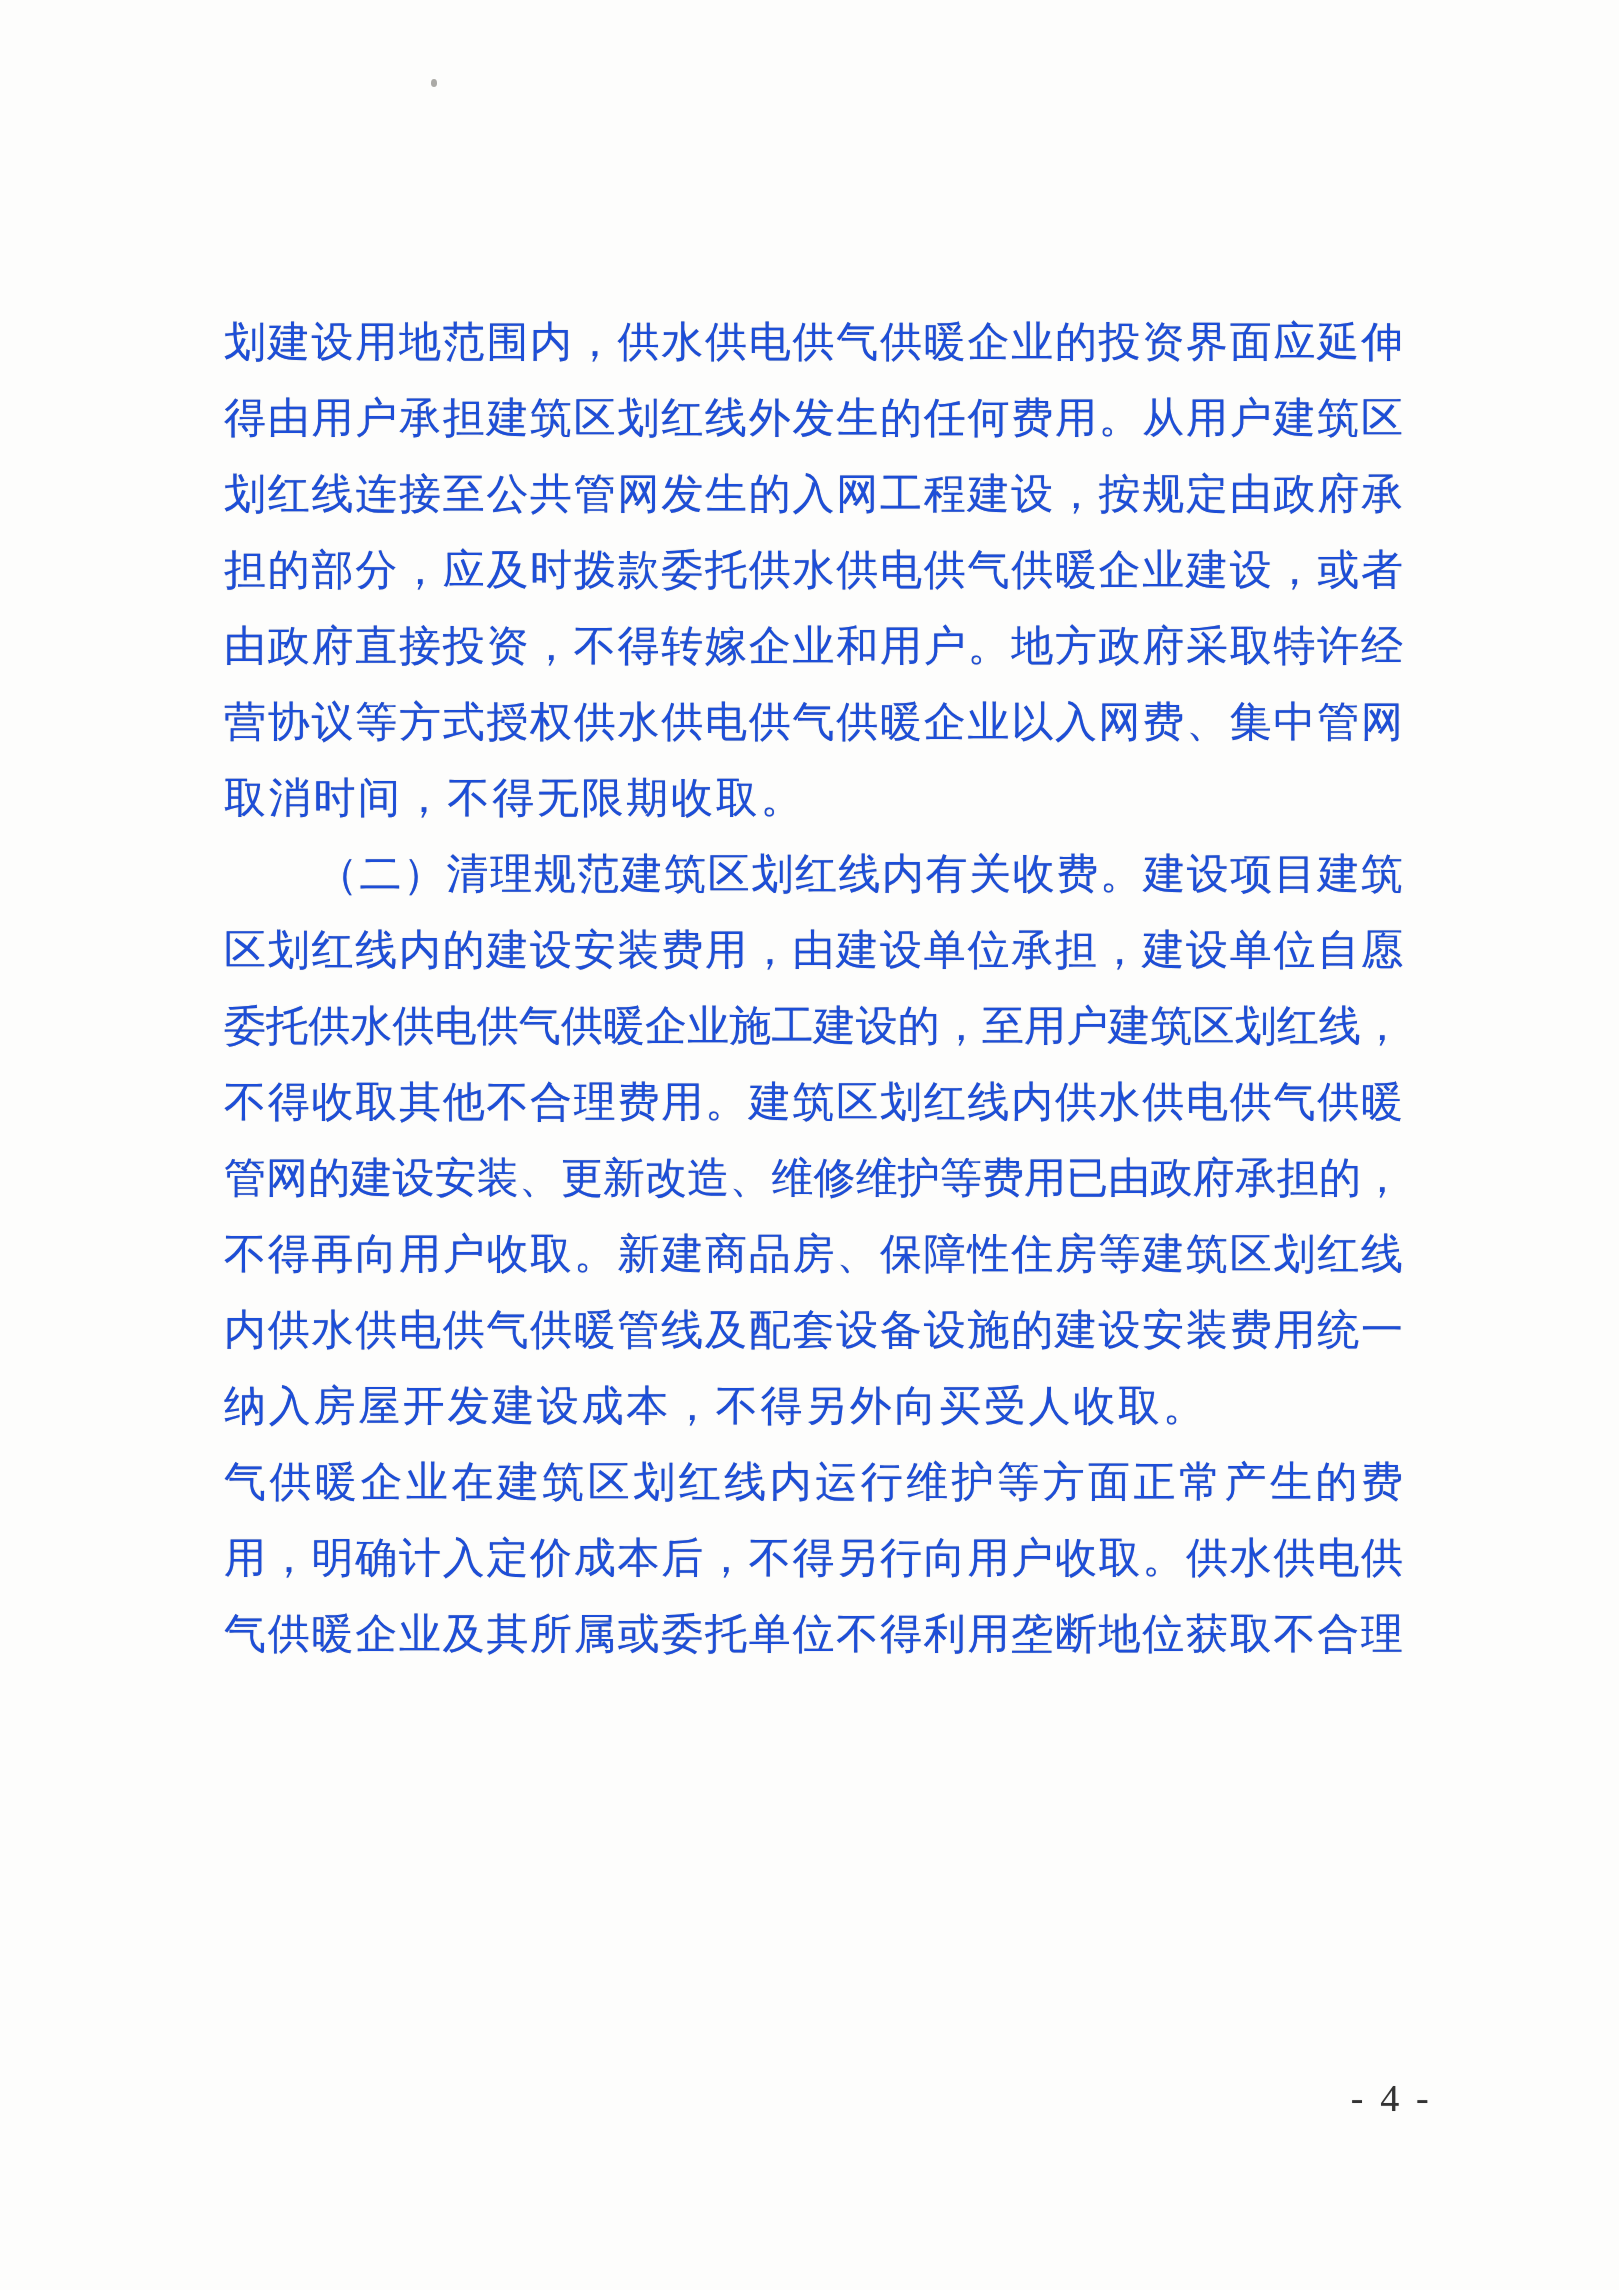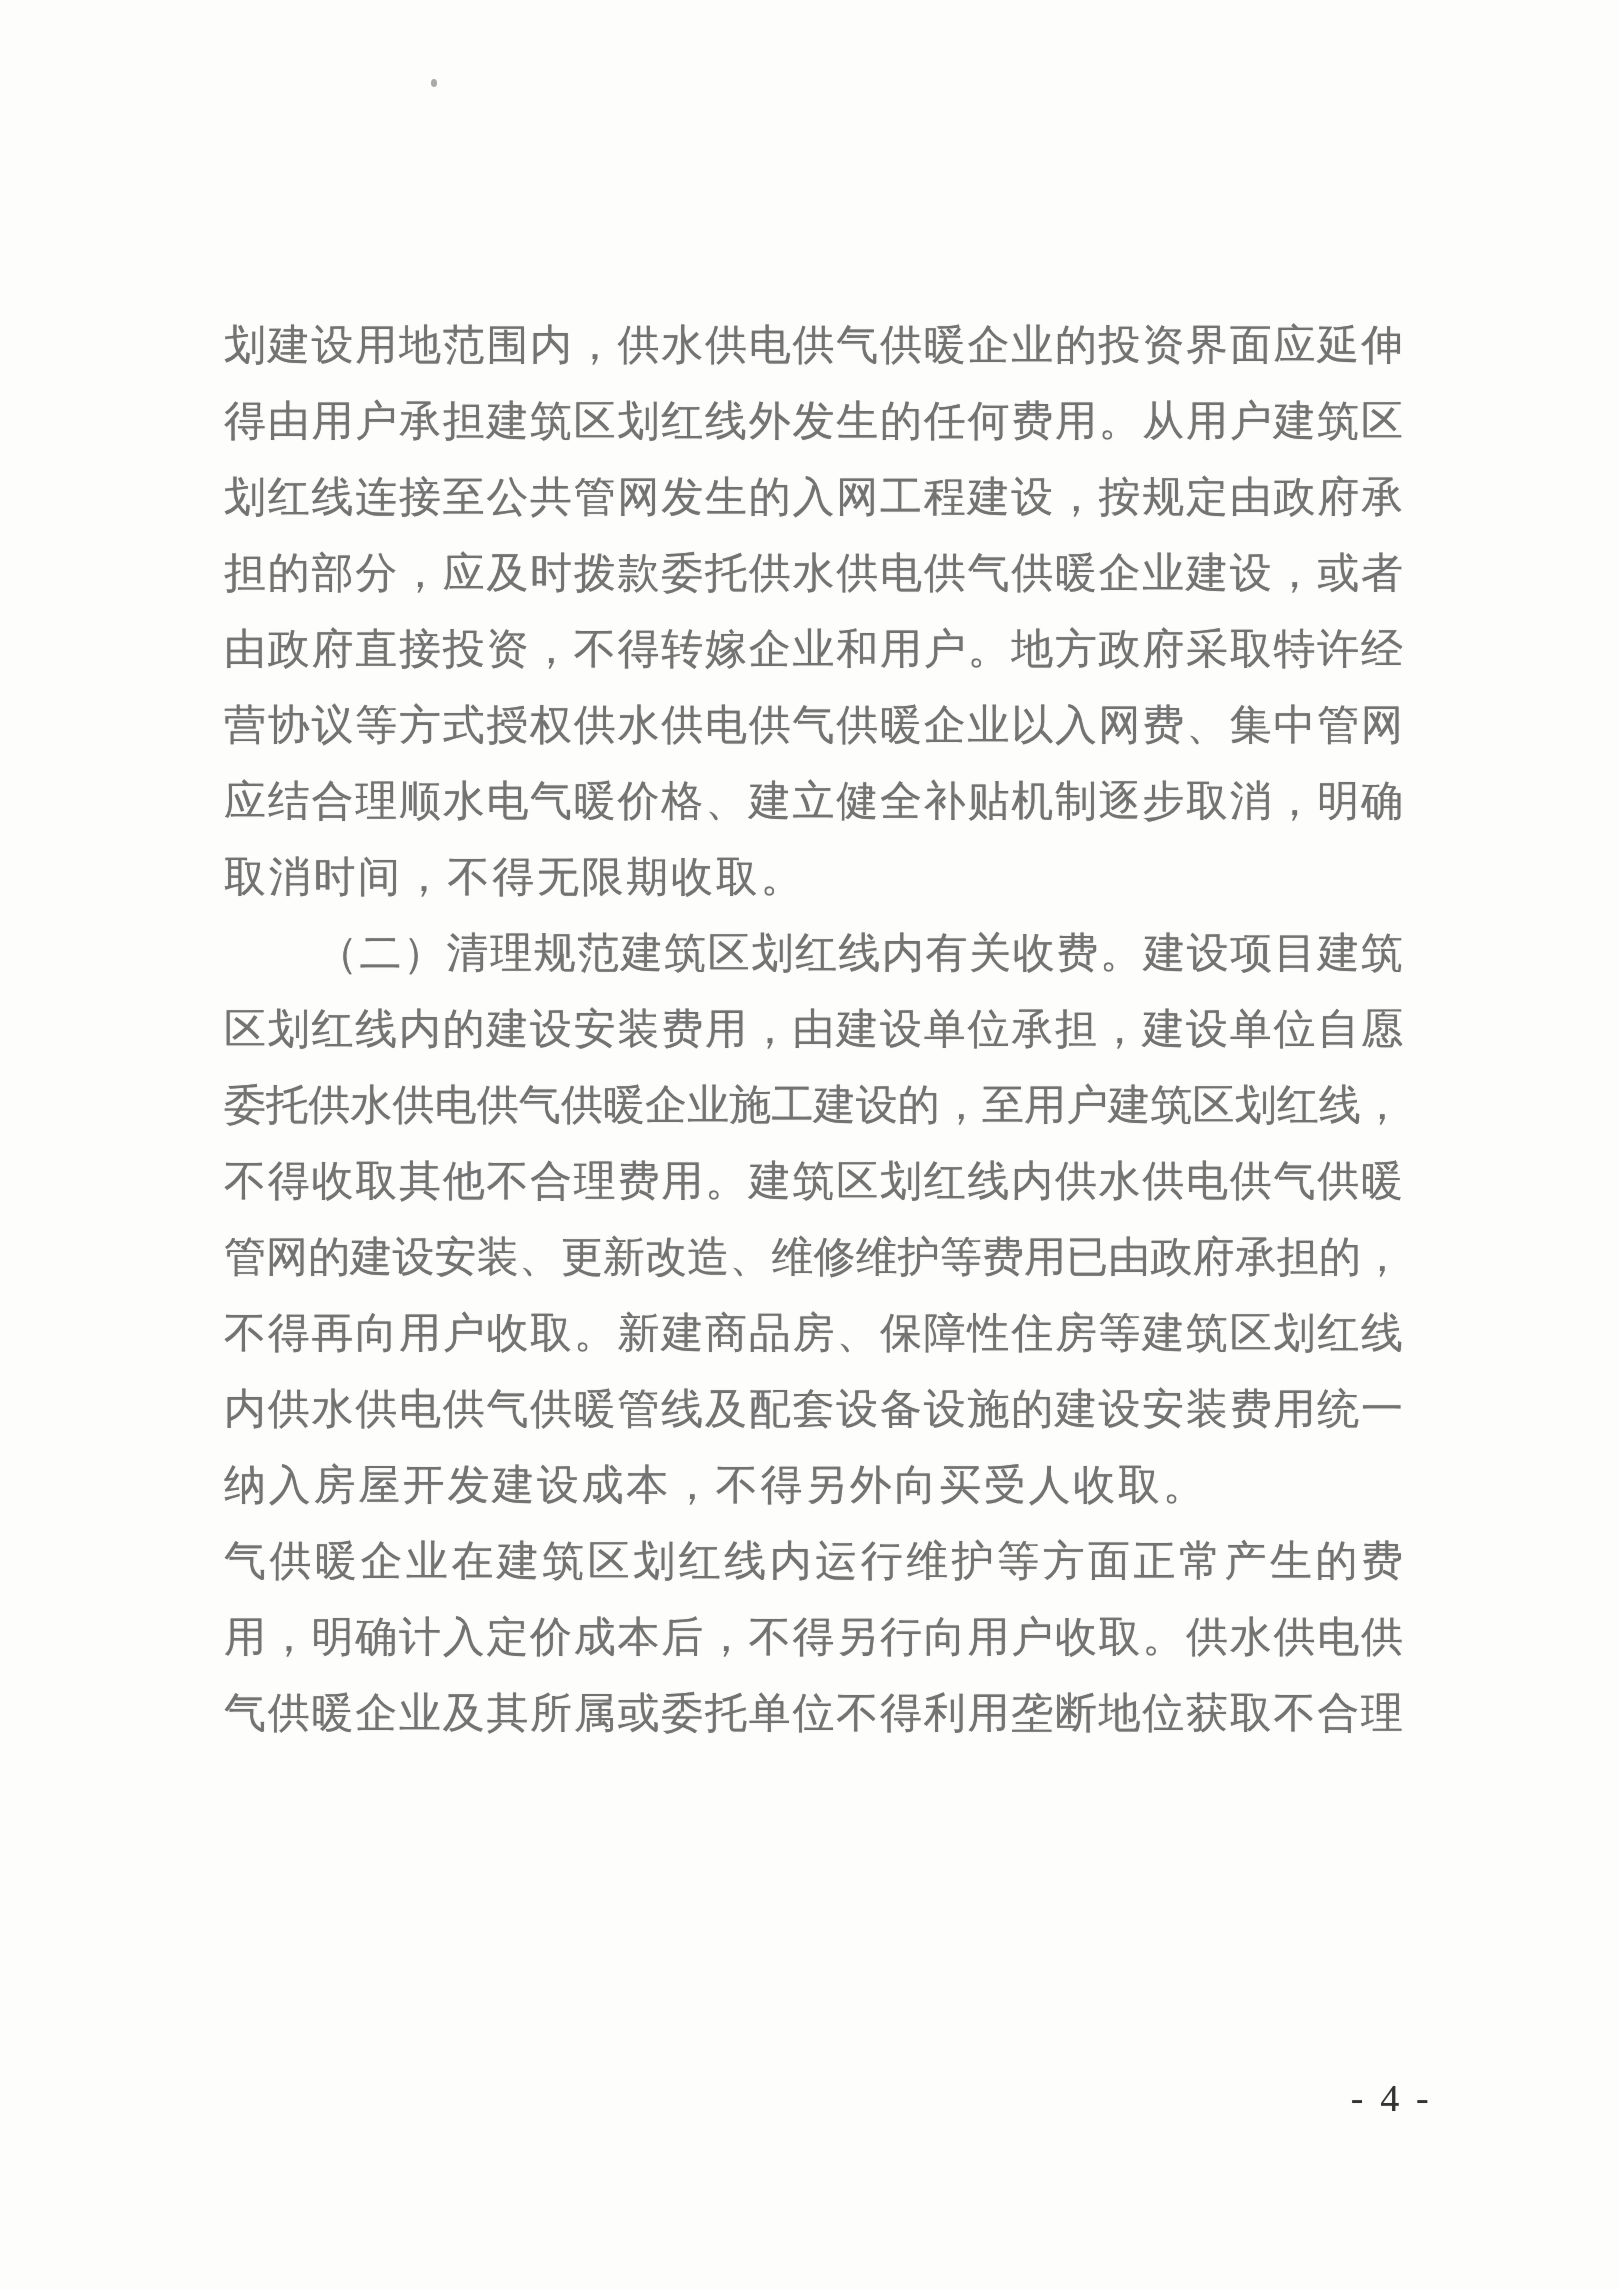--- a/index.html
+++ b/index.html
@@ -22,22 +22,23 @@
     top: 307px;
     width: 1179px;
   }
   .line {
     font-size: 42px;
     line-height: 76px;
     height: 76px;
     white-space: nowrap;
     text-align: justify;
     text-align-last: justify;
-    color: #737373;
+    color: #1d4ed8;
     text-shadow: 0 0 0.9px rgba(50, 50, 50, 0.45);
+    font-family: Liberation Mono, monospace;
   }
   .line.short {
     text-align: left;
     text-align-last: left;
     letter-spacing: 2.7px;
   }
   .line.indent {
     text-indent: 92px;
   }
   .page-number {
@@ -68,21 +69,20 @@
 
 <div class="page">
   <div class="speck"></div>
   <div class="text-block" id="text-block">
       <div class="line">划建设用地范围内，供水供电供气供暖企业的投资界面应延伸</div>
       <div class="line">得由用户承担建筑区划红线外发生的任何费用。从用户建筑区</div>
       <div class="line">划红线连接至公共管网发生的入网工程建设，按规定由政府承</div>
       <div class="line">担的部分，应及时拨款委托供水供电供气供暖企业建设，或者</div>
       <div class="line">由政府直接投资，不得转嫁企业和用户。地方政府采取特许经</div>
       <div class="line">营协议等方式授权供水供电供气供暖企业以入网费、集中管网</div>
-      <div class="line">应结合理顺水电气暖价格、建立健全补贴机制逐步取消，明确</div>
       <div class="line short">取消时间，不得无限期收取。</div>
       <div class="line indent">（二）清理规范建筑区划红线内有关收费。建设项目建筑</div>
       <div class="line">区划红线内的建设安装费用，由建设单位承担，建设单位自愿</div>
       <div class="line">委托供水供电供气供暖企业施工建设的，至用户建筑区划红线，</div>
       <div class="line">不得收取其他不合理费用。建筑区划红线内供水供电供气供暖</div>
       <div class="line">管网的建设安装、更新改造、维修维护等费用已由政府承担的，</div>
       <div class="line">不得再向用户收取。新建商品房、保障性住房等建筑区划红线</div>
       <div class="line">内供水供电供气供暖管线及配套设备设施的建设安装费用统一</div>
       <div class="line short">纳入房屋开发建设成本，不得另外向买受人收取。</div>
       <div class="line">气供暖企业在建筑区划红线内运行维护等方面正常产生的费</div>

